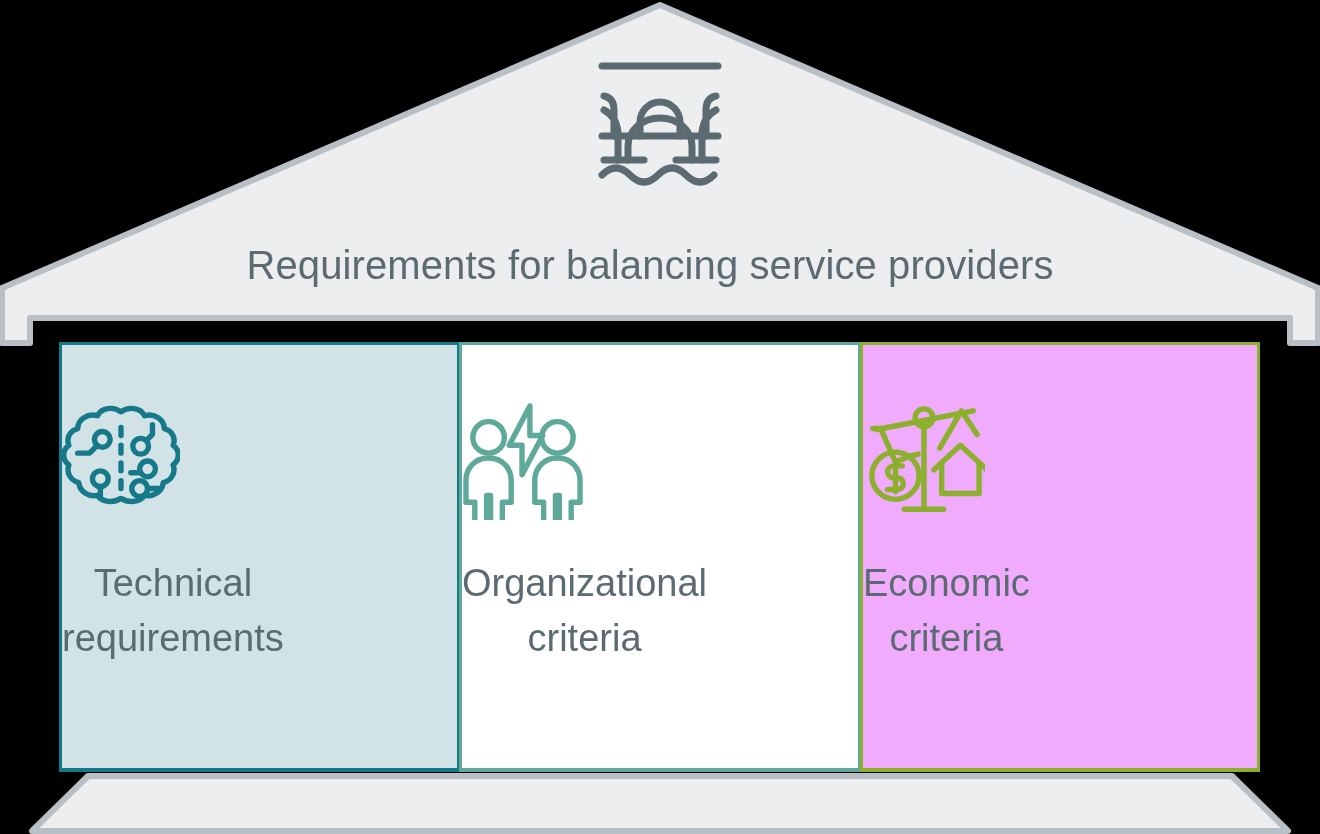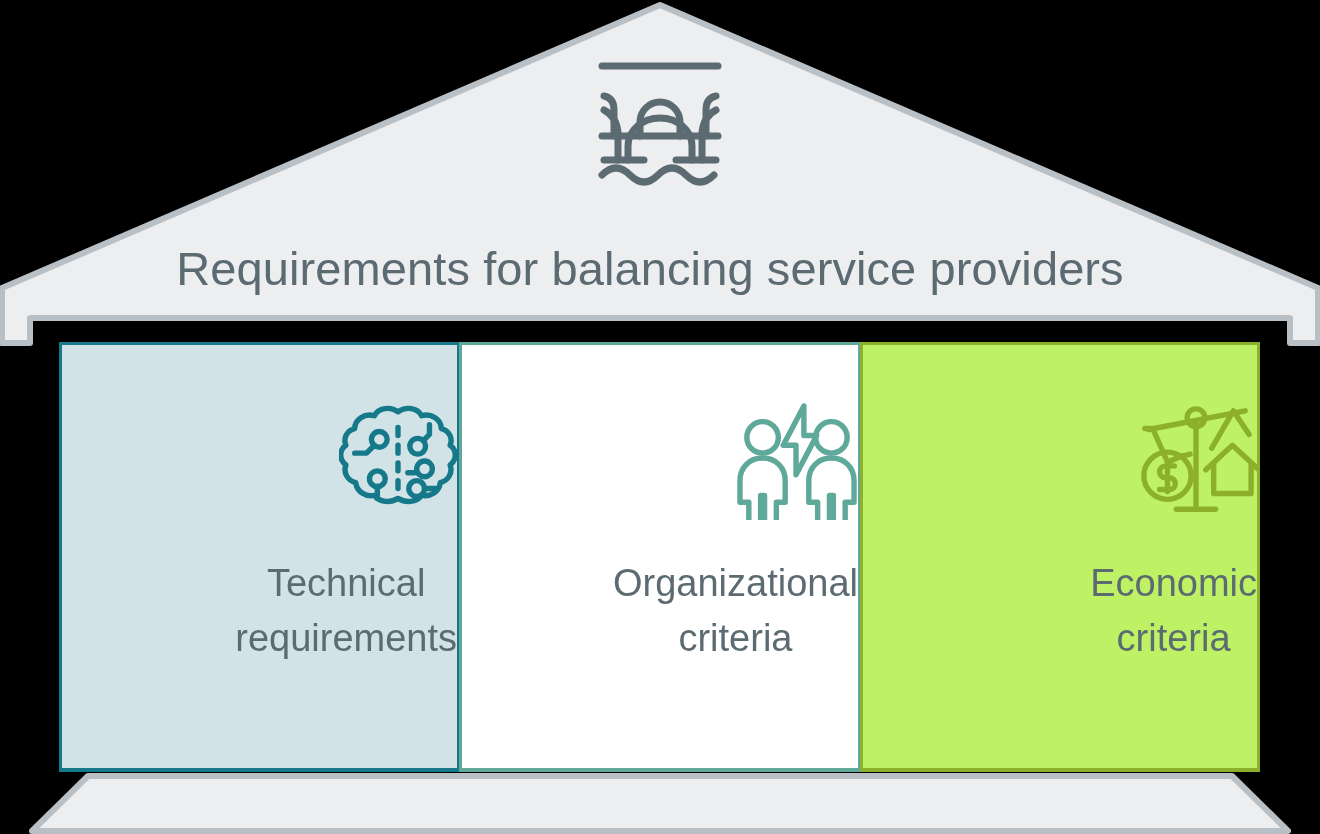--- a/index.html
+++ b/index.html
@@ -25,59 +25,59 @@
     width: 1320px;
     height: 834px;
   }
   
   #roof-title {
     position: absolute;
     left: 0;
     top: 243px;
     width: 1300px;
     text-align: center;
-    font-size: 47px;
+    font-size: 40px;
     color: #5c6b72;
     letter-spacing: 0.1px;
     line-height: 1.1;
     pointer-events: none;
   }
   
   #columns {
     position: absolute;
     left: 59px;
     top: 342px;
     width: 1202px;
     height: 430px;
     display: flex;
     box-sizing: border-box;
   }
   .column {
     position: relative;
     box-sizing: border-box;
     display: flex;
     flex-direction: column;
-    align-items: flex-end;
+    align-items: flex-start;
   }
   .col-1 {
     width: 401px;
     background: #d2e3e8;
     border: 3px solid #16798a;
     border-bottom: 4px solid #16798a;
   }
   .col-2 {
     width: 402px;
     background: #ffffff;
     border: 3px solid #5fa99b;
     border-bottom: 4px solid #5fa99b;
     margin-left: -1px;
   }
   .col-3 {
     width: 400px;
-    background: #bef264;
+    background: #f0abfc;
     border: 3px solid #8cb02b;
     border-bottom: 4px solid #8cb02b;
     margin-left: -1px;
   }
   .col-icon {
     margin-top: 53px;
     height: 125px;
     display: flex;
     align-items: center;
     justify-content: center;

